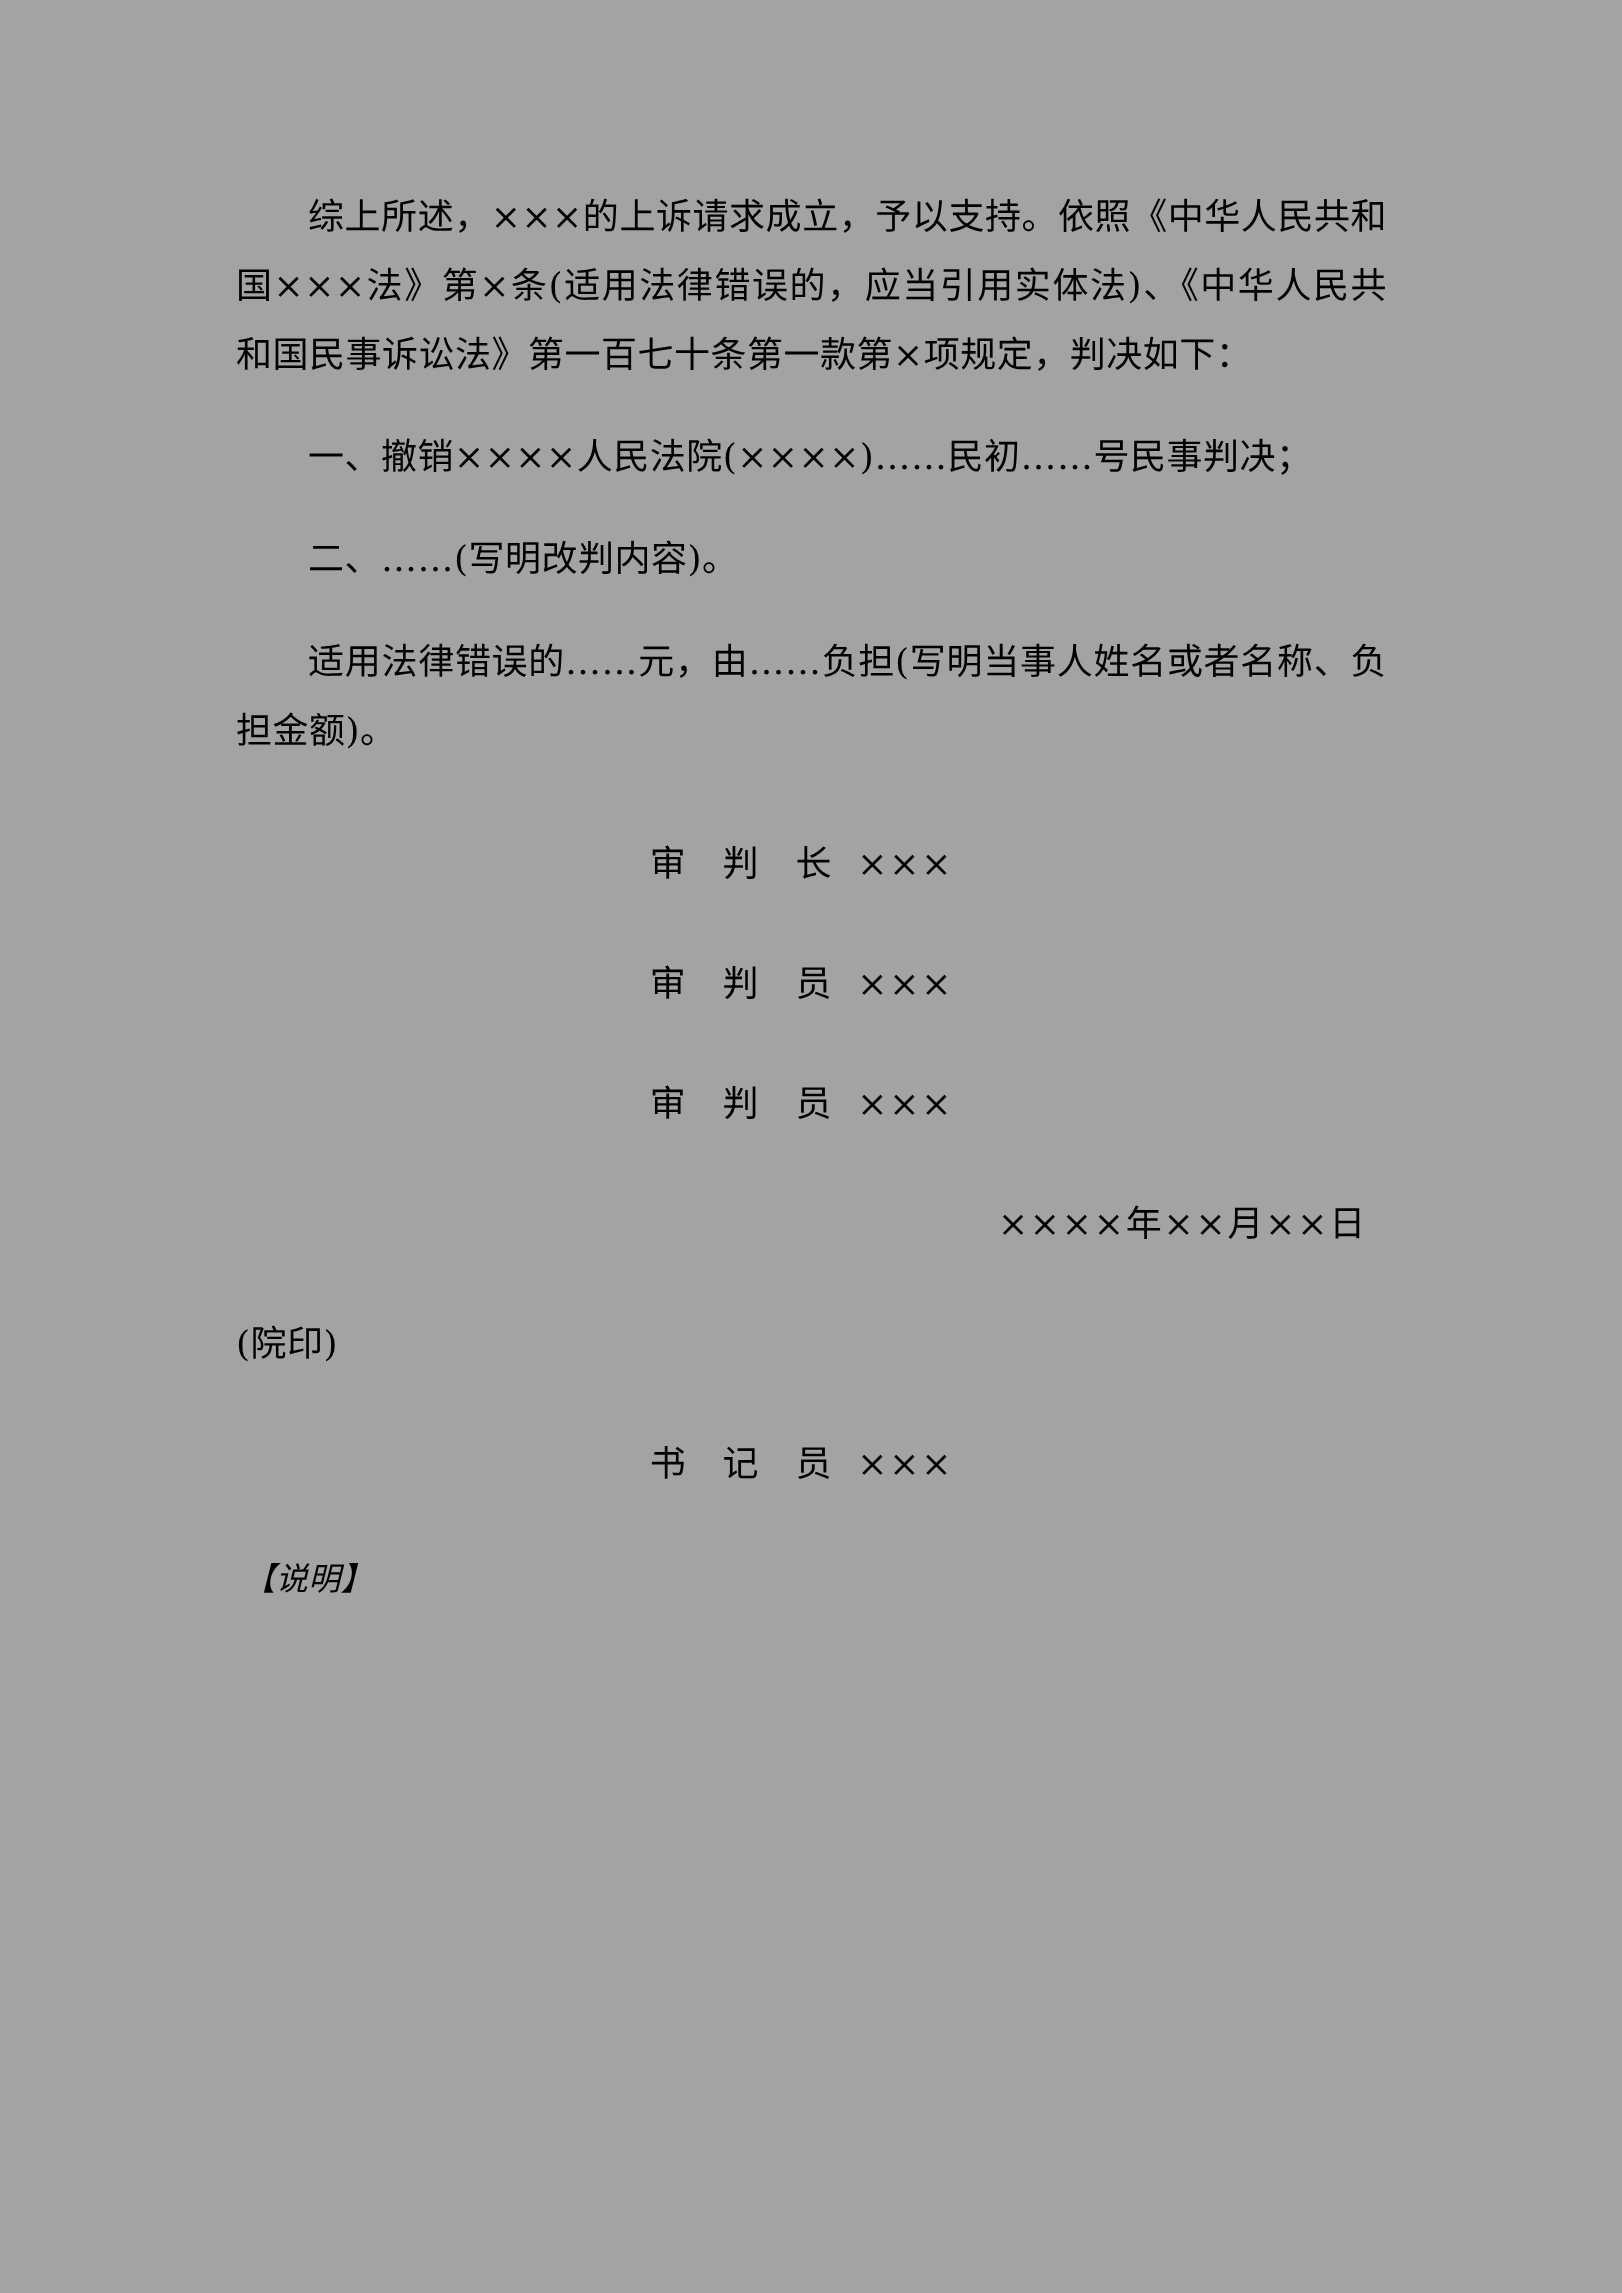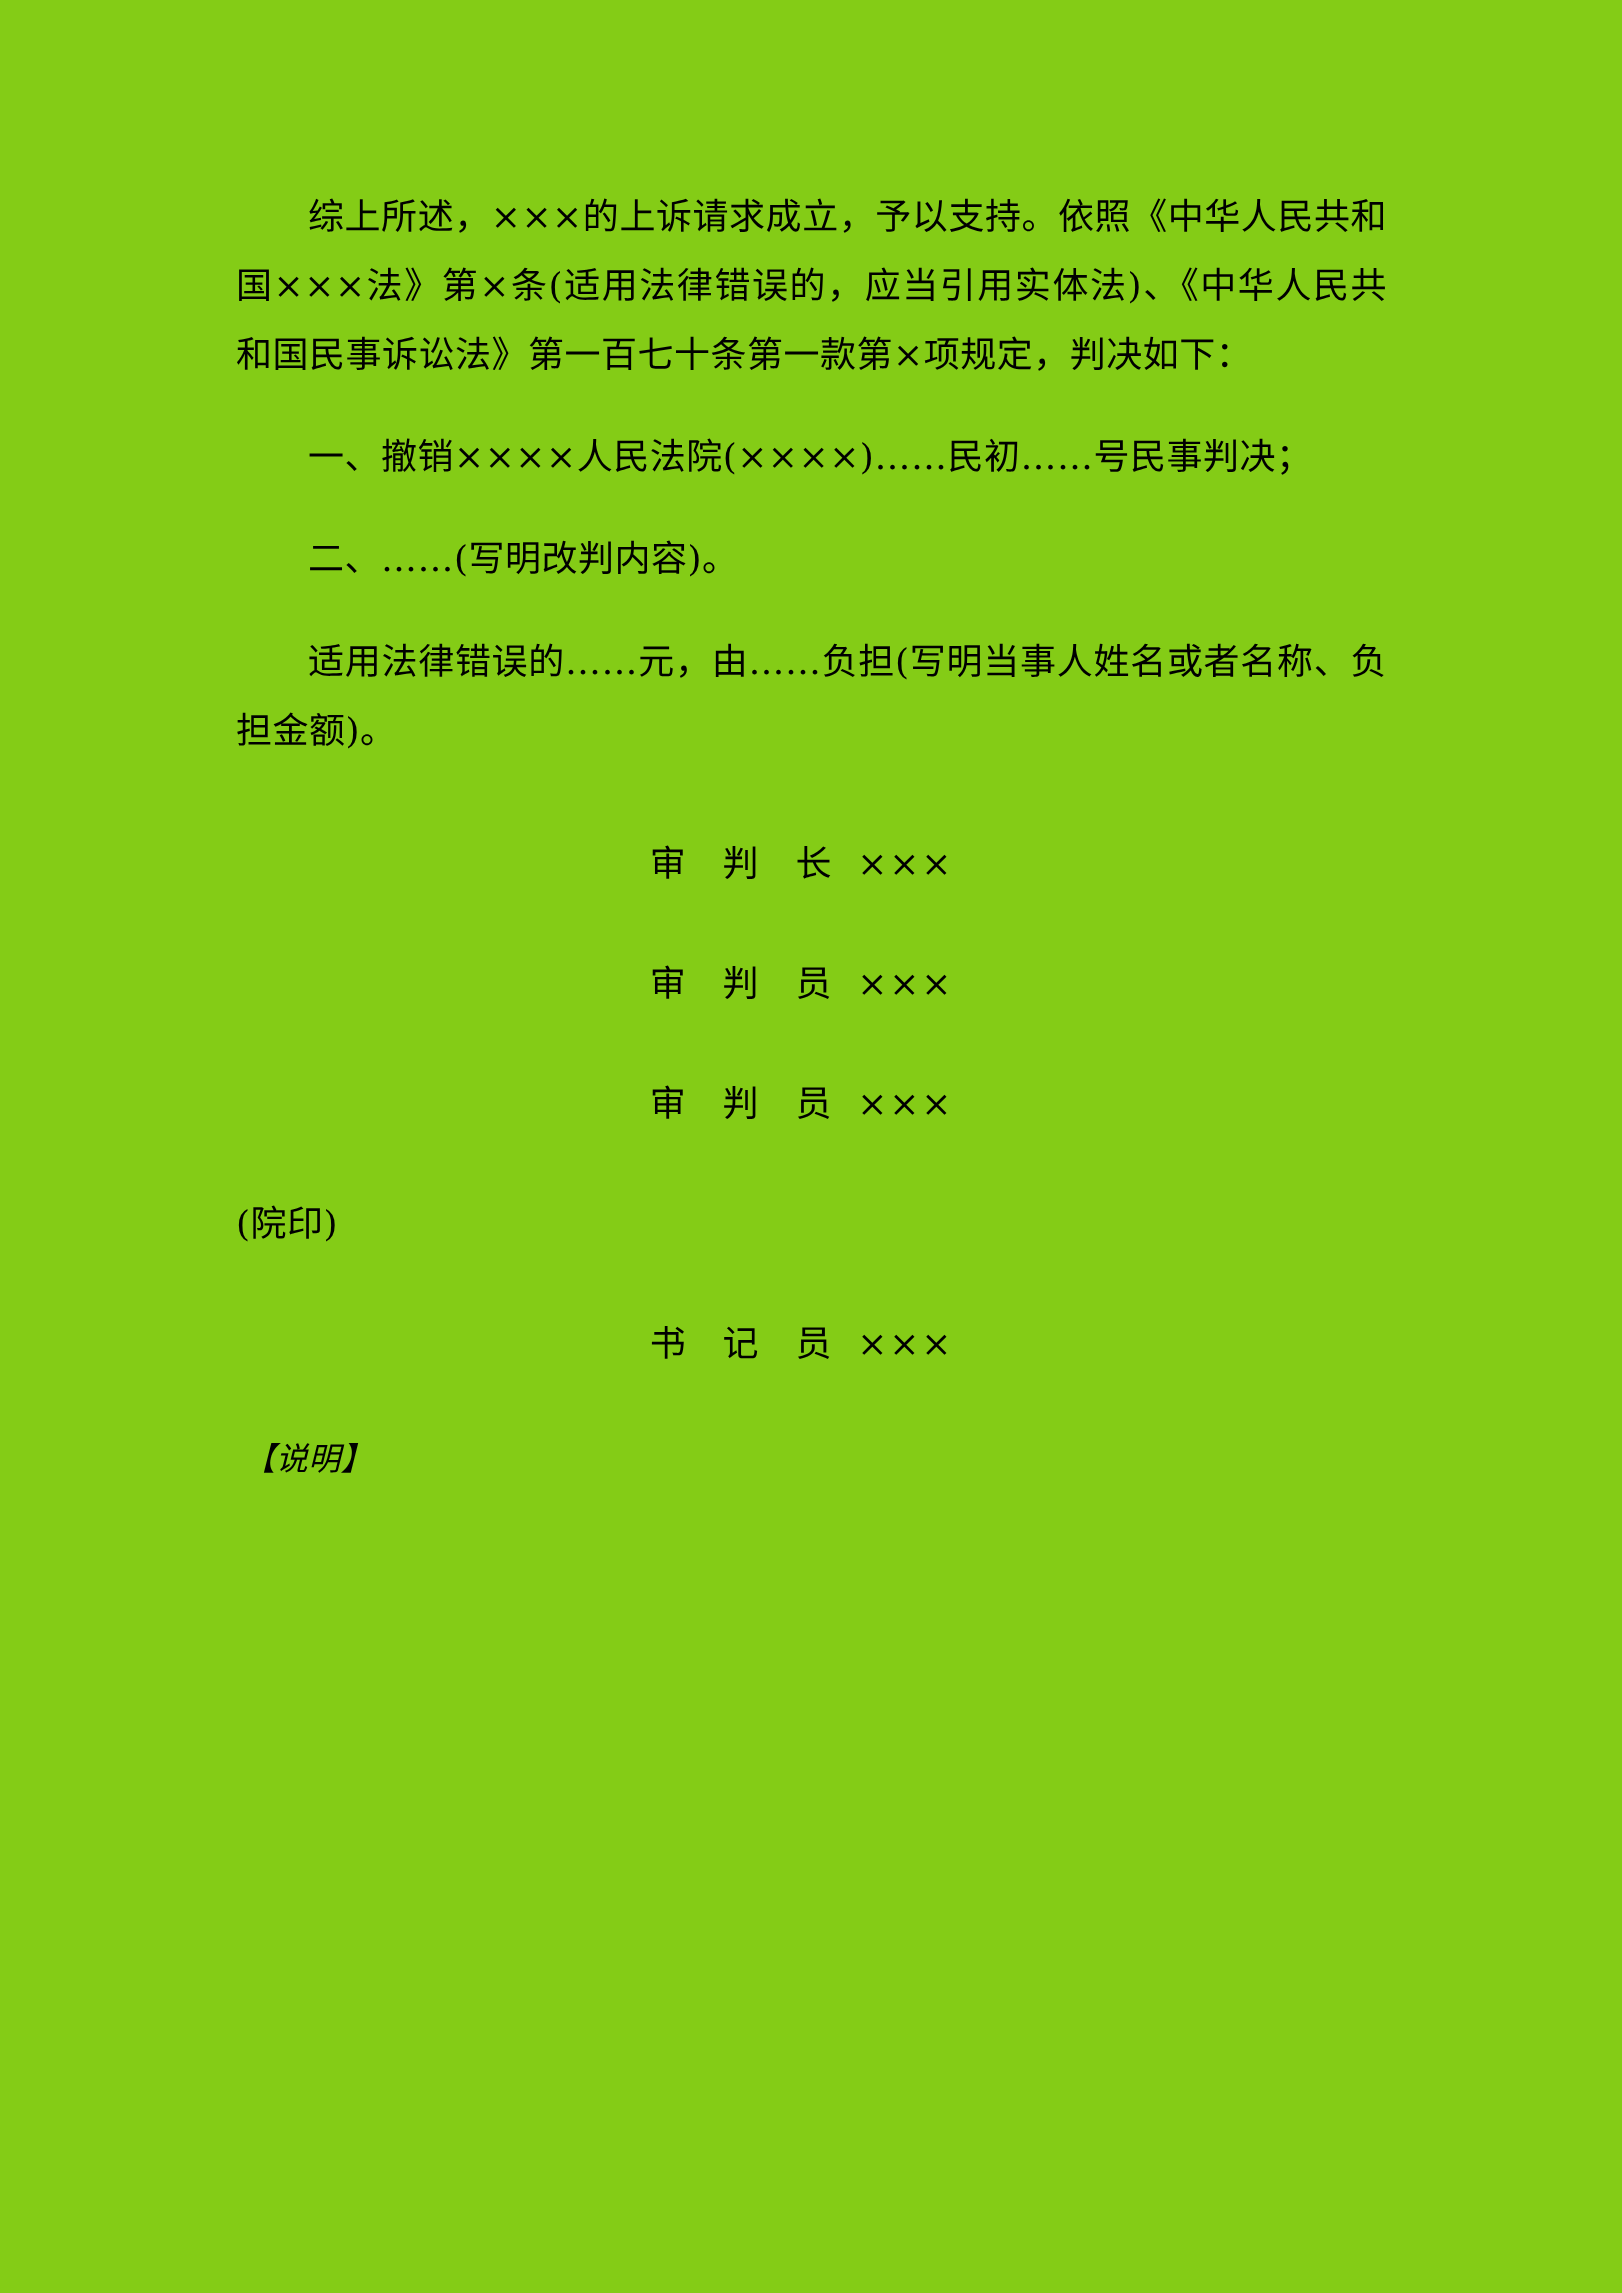--- a/index.html
+++ b/index.html
@@ -11,21 +11,21 @@
     width: 1623px;
     height: 2294px;
     font-family: "DejaVu Serif", "Liberation Serif", serif;
     color: #000000;
     overflow: hidden;
   }
   .page {
     position: relative;
     width: 1623px;
     height: 2294px;
-    background: #84cc16;
+    background: #a3a3a3;
     box-sizing: border-box;
     padding: 182px 236px 0 236px;
   }
   .doc-body {
     font-size: 36px;
     line-height: 1.92;
     letter-spacing: 0.5px;
     text-align: justify;
     text-justify: inter-character;
   }
@@ -98,20 +98,21 @@
       <div class="sign-line spaced">
         <span class="role">审 判 员</span>
         <span class="name">×××</span>
       </div>
 
       <div class="sign-line spaced">
         <span class="role">审 判 员</span>
         <span class="name">×××</span>
       </div>
 
+      <div class="date-line">××××年××月××日</div>
 
       <div class="seal-line">(院印)</div>
 
       <div class="sign-line spaced">
         <span class="role">书 记 员</span>
         <span class="name">×××</span>
       </div>
 
     </div>
 

